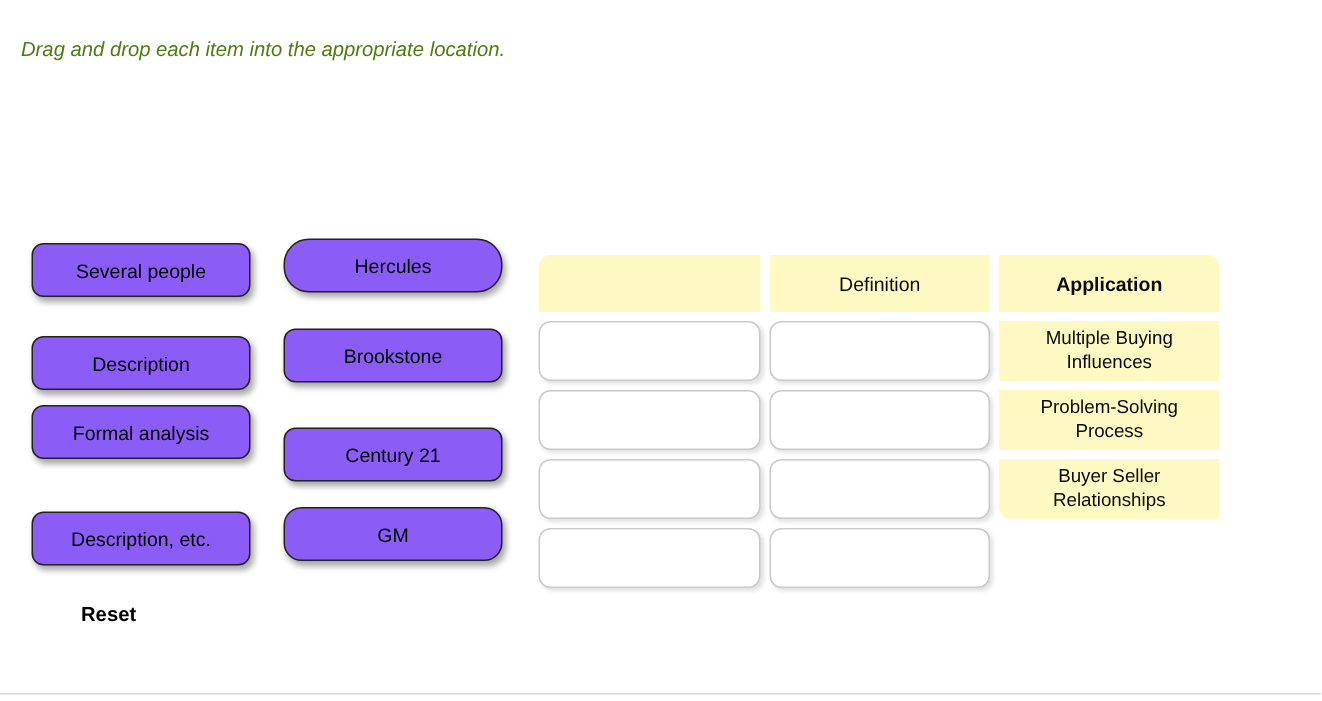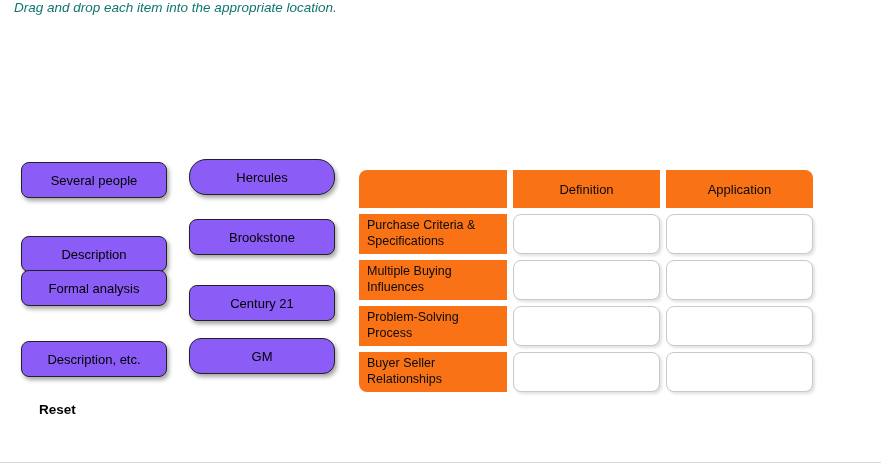--- a/index.html
+++ b/index.html
@@ -11,83 +11,83 @@
   .page {
     position: relative;
     width: 881px;
     height: 467px;
     background: #ffffff;
     overflow: hidden;
   }
   .instruction {
     position: absolute;
     left: 14px;
-    top: 0;
+    top: 25px;
     font-size: 13.5px;
     font-style: italic;
-    color: #0f766e;
+    color: #4d7c0f;
   }
   
   .chip {
     position: absolute;
     width: 146px;
     height: 36px;
     background: #8b5cf6;
     border: 1.5px solid #222222;
     border-radius: 8px;
     box-shadow: 2px 3px 4px rgba(0,0,0,0.35);
     display: flex;
     align-items: center;
     justify-content: center;
     font-size: 13px;
     color: #000;
     cursor: move;
   }
   .col1 { left: 21px; }
   .col2 { left: 189px; }
-  .c1r0 { top: 162px; } .c1r1 { top: 236px; } .c1r2 { top: 270px; } .c1r3 { top: 341px; }
+  .c1r0 { top: 162px; } .c1r1 { top: 224px; } .c1r2 { top: 270px; } .c1r3 { top: 341px; }
   .c2r0 { top: 159px; border-radius: 17px; } .c2r1 { top: 219px; } .c2r2 { top: 285px; } .c2r3 { top: 338px; border-radius: 12px; }
 
   
   .match-table {
     position: absolute;
     left: 359px;
     top: 170px;
     display: grid;
     grid-template-columns: 148px 147px 147px;
     grid-template-rows: 38px 40px 40px 40px 40px;
     column-gap: 6px;
     row-gap: 6px;
   }
   .hdr-cell, .label-cell {
-    background: #f97316;
+    background: #fef9c3;
     display: flex;
     align-items: center;
     justify-content: center;
-    text-align: left;
+    text-align: center;
     color: #0a0a0a;
   }
   .hdr-cell { font-size: 13px; }
   .label-cell {
     font-size: 12.5px;
     line-height: 1.25;
     padding: 0 8px;
   }
   .corner-tl { border-top-left-radius: 8px; }
-  .corner-tr { border-top-right-radius: 8px; }
+  .corner-tr { border-top-right-radius: 8px; font-weight: bold; }
   .corner-bl { border-bottom-left-radius: 8px; }
   .drop-zone {
     background: #ffffff;
     border: 1px solid #c9c9c9;
     border-radius: 8px;
     box-shadow: 2px 2px 3px rgba(0,0,0,0.12);
   }
   .reset {
     position: absolute;
-    left: 39px;
+    left: 54px;
     top: 402px;
     font-size: 13.5px;
     font-weight: bold;
     color: #000;
     cursor: pointer;
   }
   .divider {
     position: absolute;
     left: 0;
     top: 462px;
@@ -112,21 +112,20 @@
   <div class="chip col2 c2r1">Brookstone</div>
   <div class="chip col2 c2r2">Century 21</div>
   <div class="chip col2 c2r3">GM</div>
 
   <div class="match-table">
 
     <div class="hdr-cell corner-tl"></div>
     <div class="hdr-cell">Definition</div>
     <div class="hdr-cell corner-tr">Application</div>
 
-    <div class="label-cell">Purchase Criteria &amp; Specifications</div>
     <div class="drop-zone"></div>
     <div class="drop-zone"></div>
 
     <div class="label-cell">Multiple Buying Influences</div>
     <div class="drop-zone"></div>
     <div class="drop-zone"></div>
 
     <div class="label-cell">Problem-Solving Process</div>
     <div class="drop-zone"></div>
     <div class="drop-zone"></div>

